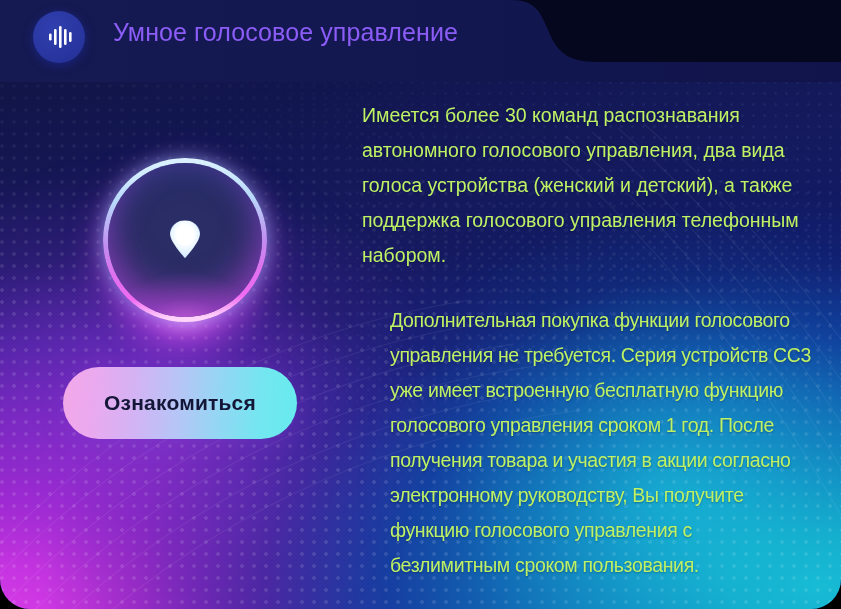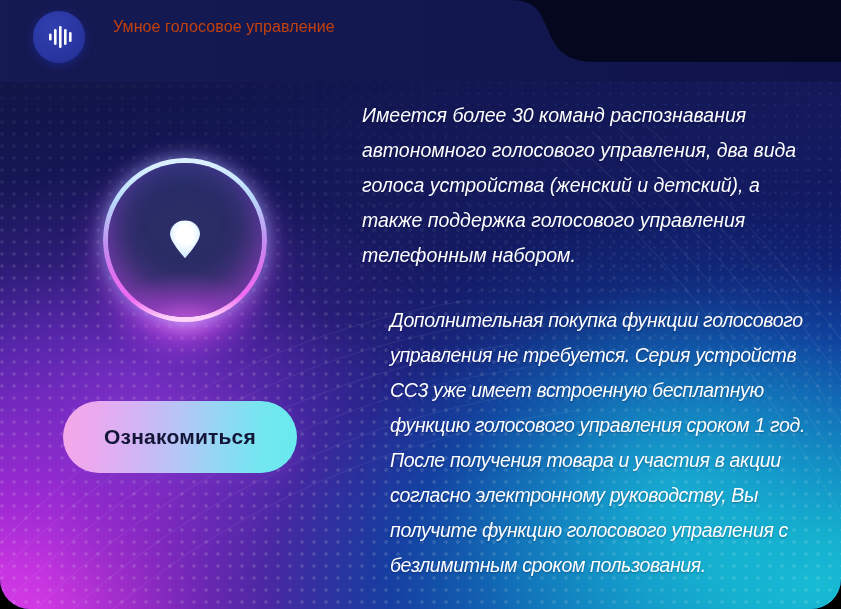--- a/index.html
+++ b/index.html
@@ -93,23 +93,23 @@
 
   
   .header-bar {
     position: absolute;
     left: 0; top: 0;
     width: 841px; height: 82px;
   }
   .header-title {
     position: absolute;
     left: 113px; top: 18px;
-    font-size: 16px;
+    font-size: 25px;
     letter-spacing: 0.1px;
-    color: #c2410c;
+    color: #8b5cf6;
     white-space: nowrap;
   }
   .header-badge {
     position: absolute;
     left: 33px; top: 11px;
     width: 52px; height: 52px;
     border-radius: 50%;
     background: radial-gradient(circle at 38% 32%, #2f3fae 0%, #2a37a2 55%, #222e92 100%);
     box-shadow: 0 2px 10px rgba(30,45,170,0.55);
   }
@@ -167,43 +167,42 @@
     transform: translate(-50%, -52%);
     background: radial-gradient(60% 55% at 50% 38%, #ffffff 0%, #ffffff 46%, #eaf6ff 72%, #d8ecff 100%);
     border-radius: 50% 50% 50% 50% / 42% 42% 62% 62%;
     clip-path: path("M15 38 C3 24 0 18 0 13 A15 13 0 0 1 30 13 C30 18 27 24 15 38 Z");
     filter: drop-shadow(0 0 9px rgba(190,225,255,0.95)) drop-shadow(0 0 18px rgba(150,200,255,0.6));
   }
 
   
   .cta {
     position: absolute;
-    left: 63px; top: 401px;
+    left: 63px; top: 367px;
     width: 234px; height: 72px;
     border: none;
     border-radius: 36px;
     background: linear-gradient(95deg,
       #f3a8e8 0%, #eaa9ef 14%, #d2b4f4 32%,
       #b5c6f6 50%, #90d8f3 68%, #73e6f0 84%, #66ebee 100%);
     color: #141638;
     font-family: "Liberation Sans", sans-serif;
     font-size: 21px;
     font-weight: bold;
     letter-spacing: 0.2px;
     cursor: pointer;
     box-shadow: 0 6px 22px rgba(120,60,200,0.35);
   }
 
   
   .copy {
     position: absolute;
     left: 362px; top: 98px;
     width: 452px;
-    color: #ffffff;
-    font-style: italic;
+    color: #bef264;
   }
   .para {
     font-size: 19.5px;
     line-height: 35px;
     margin: 0;
     text-shadow: 0 1px 2px rgba(10,15,60,0.35);
   }
   .para + .para { margin-top: 30px; }
   .para.tight { letter-spacing: -0.35px; margin-left: 28px; }
 </style>

